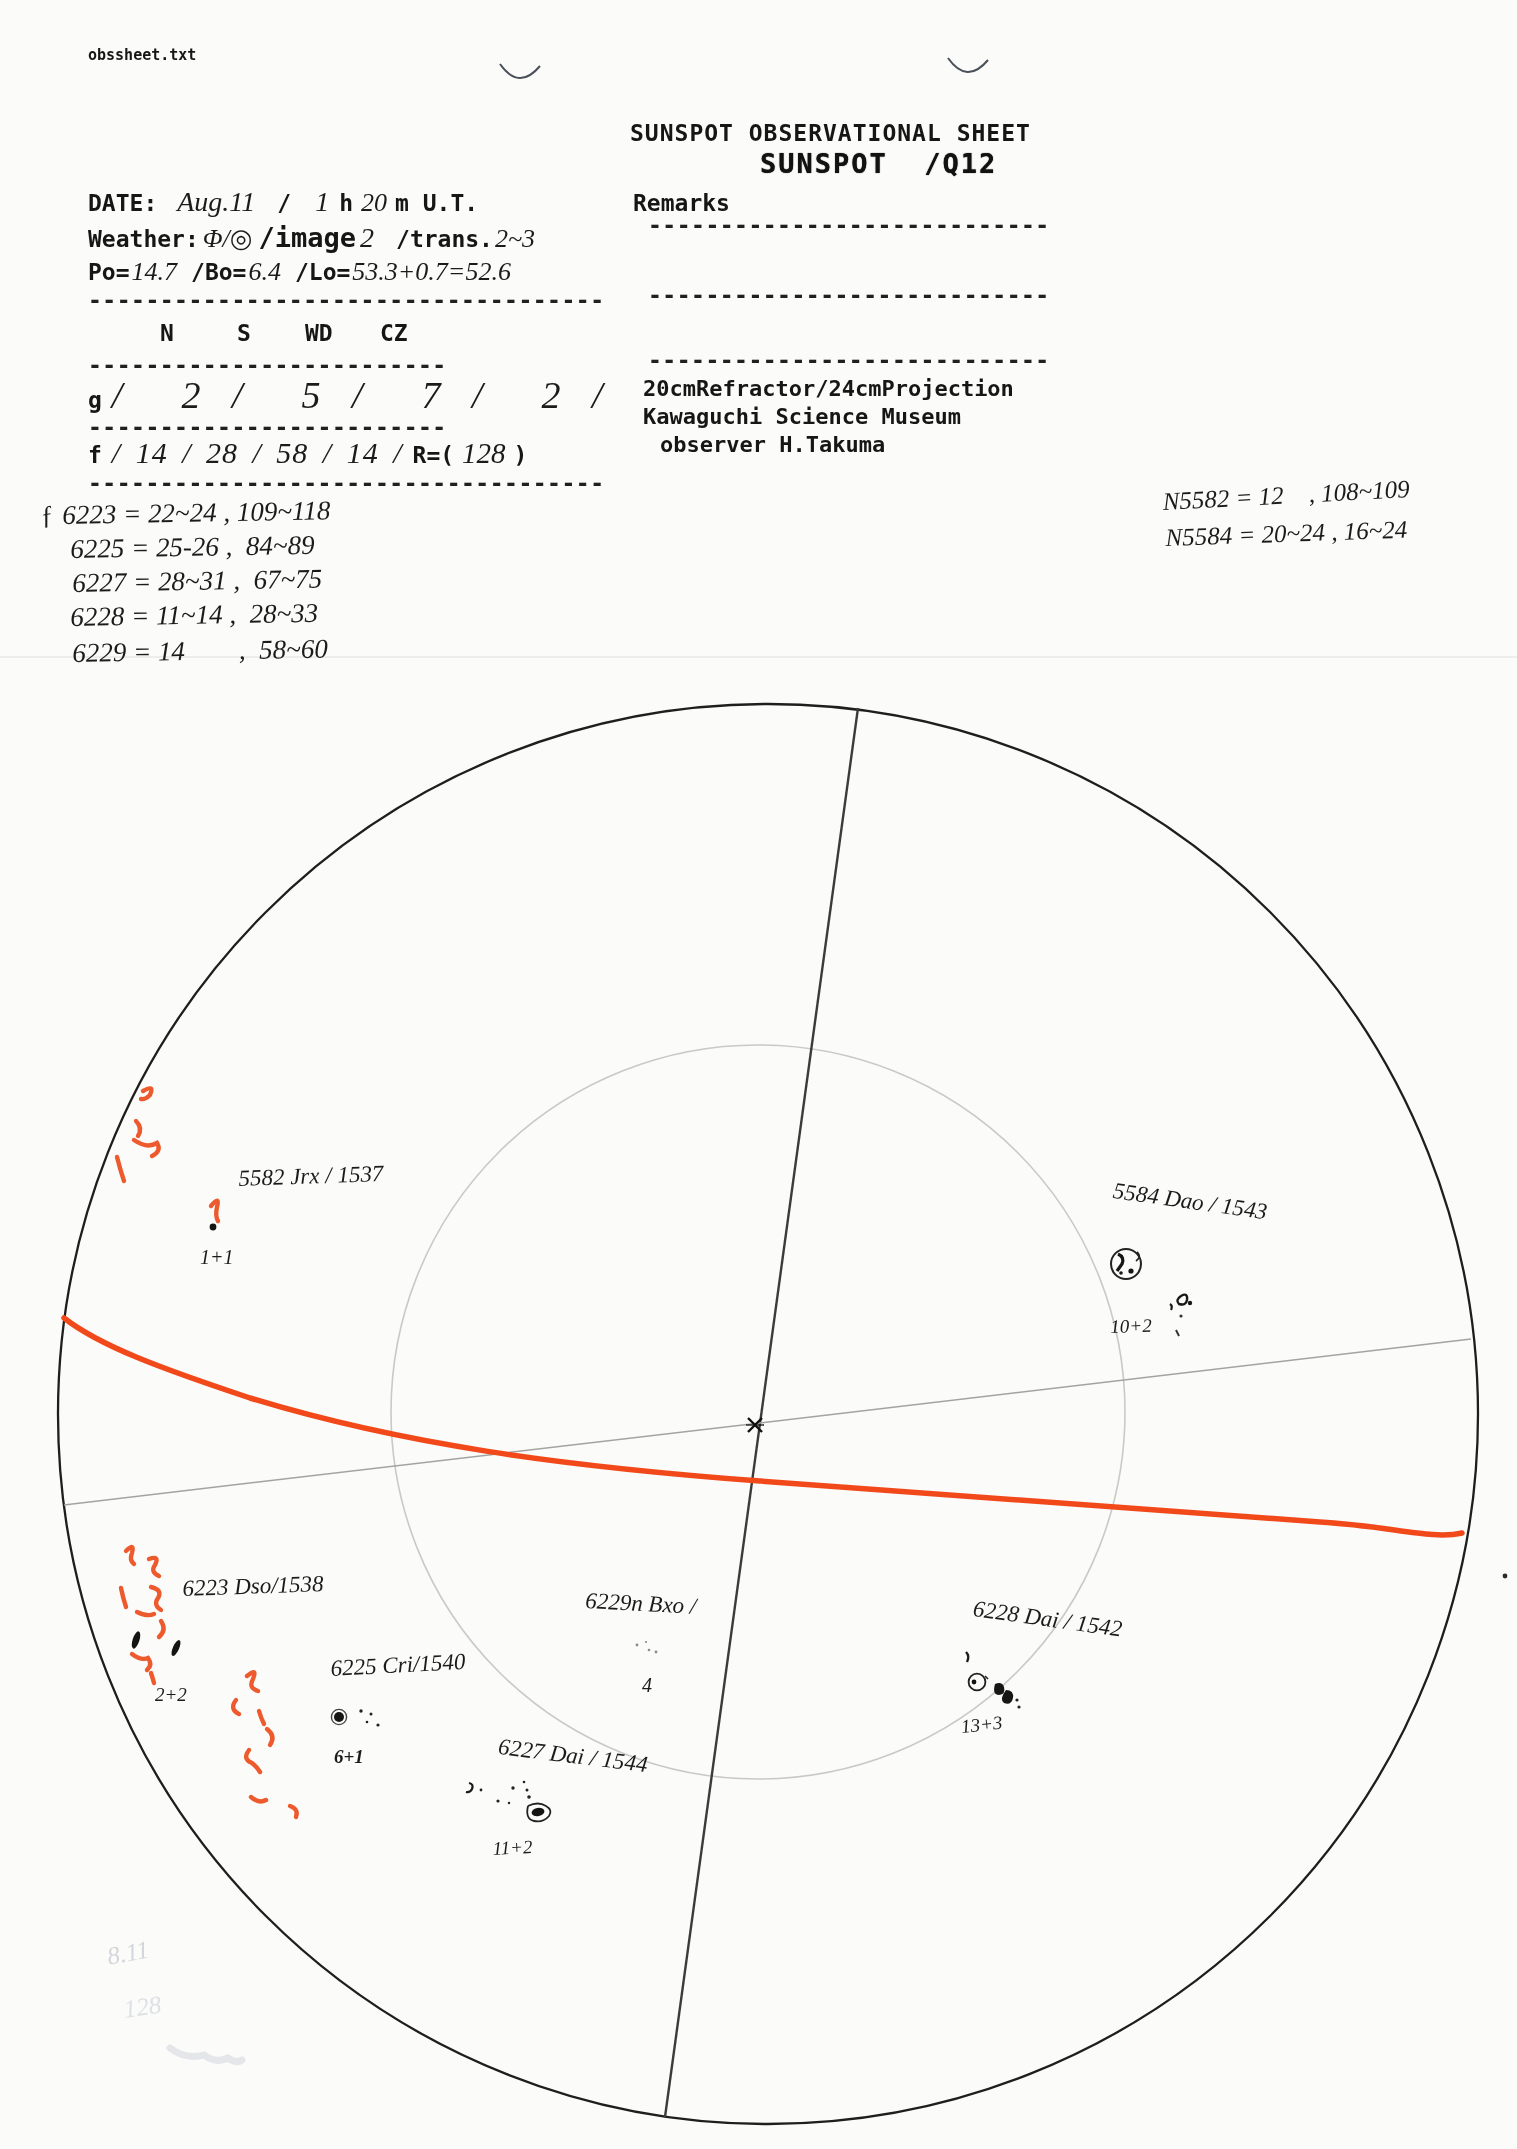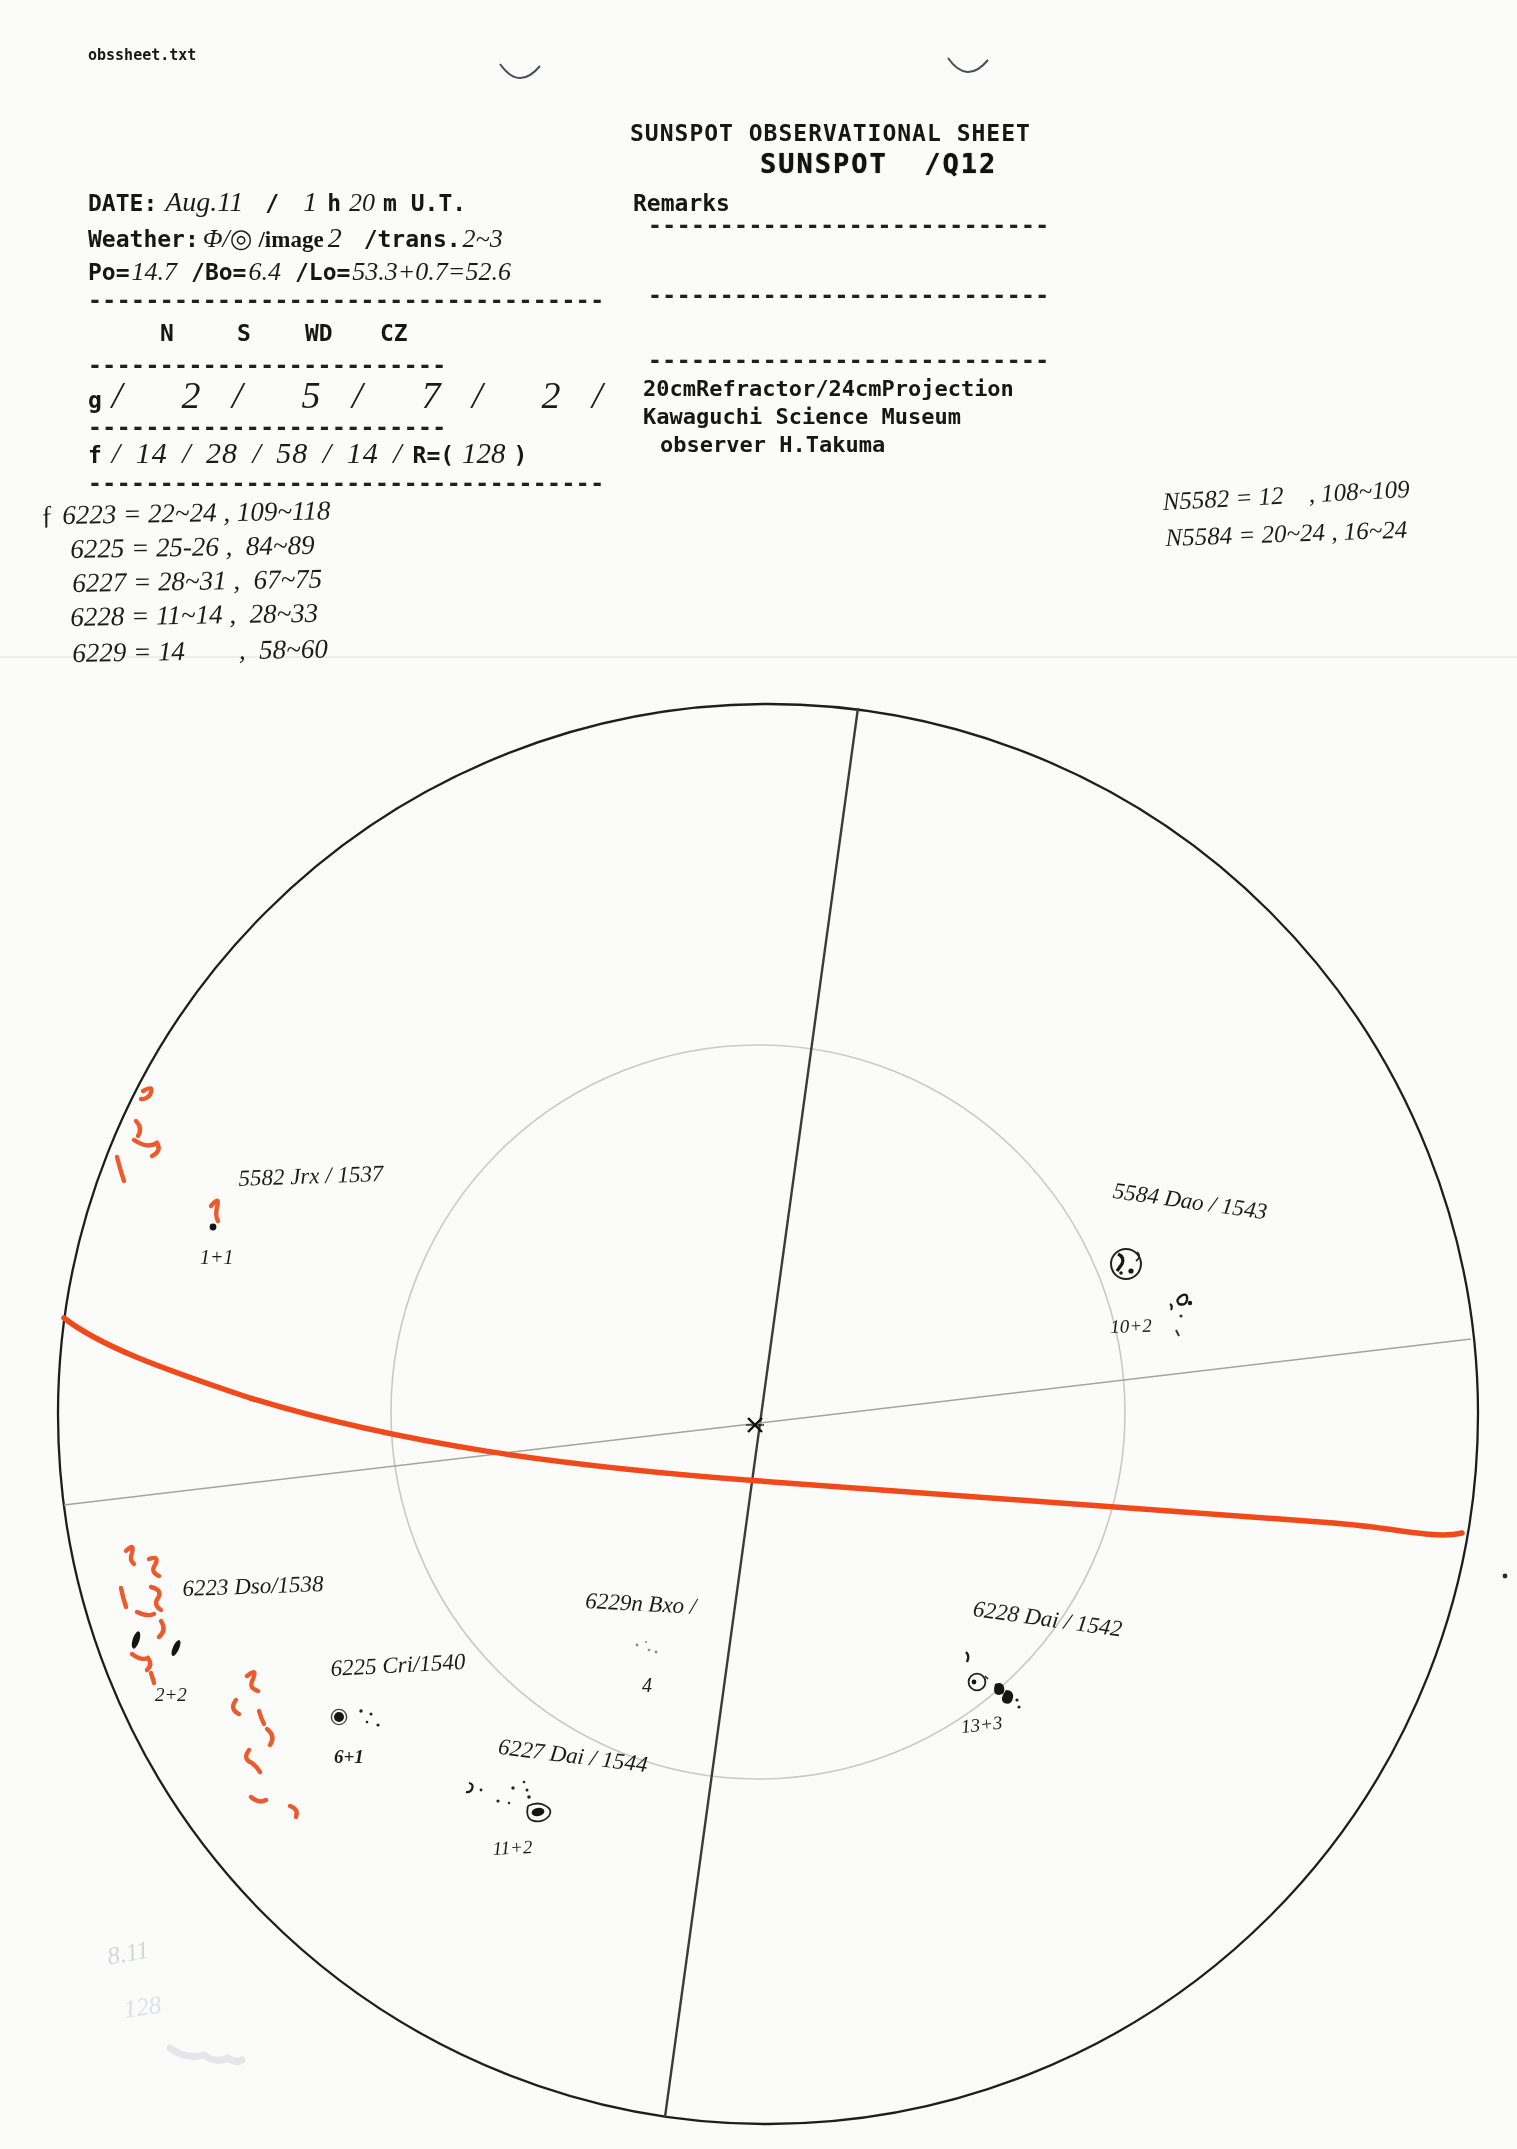--- a/index.html
+++ b/index.html
@@ -134,32 +134,32 @@
   <div class="abs dash" style="left:648px;top:212px;font-size:23px;">----------------------------</div>
   <div class="abs dash" style="left:648px;top:282px;font-size:23px;">----------------------------</div>
   <div class="abs dash" style="left:648px;top:347px;font-size:23px;">----------------------------</div>
 
   <div class="abs typed" style="left:643px;top:376px;font-size:22px;">20cmRefractor/24cmProjection</div>
   <div class="abs typed" style="left:643px;top:404px;font-size:22px;">Kawaguchi Science Museum</div>
   <div class="abs typed" style="left:660px;top:432px;font-size:22px;">observer H.Takuma</div>
 
   <div class="abs row" style="left:88px;top:186px;">
     <span class="typed" style="font-size:23px;">DATE:</span>
-    <span class="hw" style="font-size:28px;margin-left:8px;">Aug.11</span>
+    <span class="hw" style="font-size:28px;margin-left:20px;">Aug.11</span>
     <span class="typed" style="font-size:23px;margin-left:22px;">/</span>
     <span class="hw" style="font-size:28px;margin-left:24px;">1</span>
     <span class="typed" style="font-size:23px;margin-left:10px;">h</span>
     <span class="hw" style="font-size:26px;margin-left:8px;">20</span>
     <span class="typed" style="font-size:23px;margin-left:8px;">m U.T.</span>
   </div>
 
   <div class="abs row" style="left:88px;top:222px;">
     <span class="typed" style="font-size:23px;">Weather:</span>
     <span class="hw" style="font-size:26px;margin-left:4px;">Φ/◎</span>
-    <span class="typed" style="font-size:23px;margin-left:6px;font-family:Liberation Serif, serif;">/image</span>
+    <span class="typed" style="font-size:27px;margin-left:6px;">/image</span>
     <span class="hw" style="font-size:28px;margin-left:4px;">2</span>
     <span class="typed" style="font-size:23px;margin-left:22px;">/trans.</span>
     <span class="hw" style="font-size:26px;margin-left:2px;">2~3</span>
   </div>
 
   <div class="abs row" style="left:88px;top:257px;">
     <span class="typed" style="font-size:23px;">Po=</span>
     <span class="hw" style="font-size:26px;margin-left:2px;">14.7</span>
     <span class="typed" style="font-size:23px;margin-left:14px;">/Bo=</span>
     <span class="hw" style="font-size:26px;margin-left:2px;">6.4</span>

